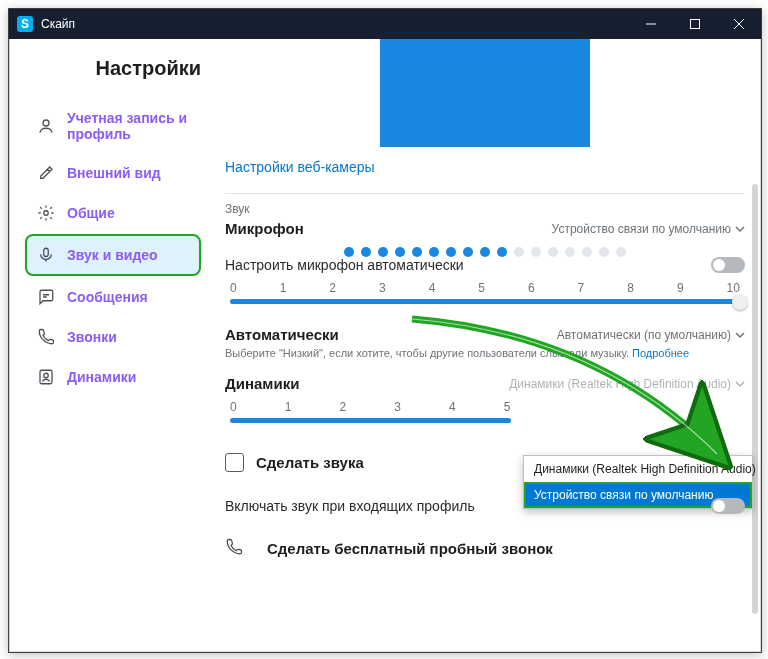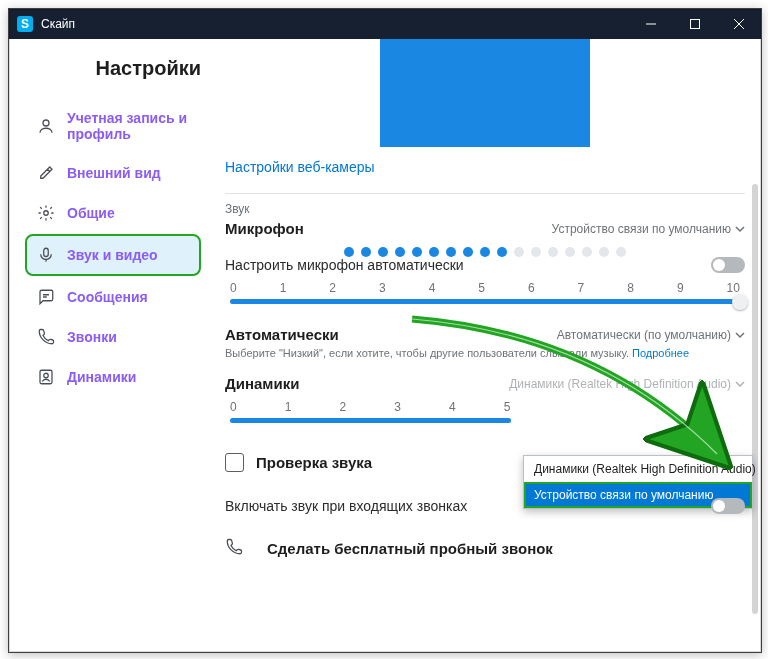--- a/index.html
+++ b/index.html
@@ -274,25 +274,25 @@
         </div>
       </div>
 
       <div class="dropdown">
         <div class="opt">Динамики (Realtek High Definition Audio)</div>
         <div class="opt sel">Устройство связи по умолчанию</div>
       </div>
 
       <div class="checkrow">
         <div class="cbox"></div>
-        <span>Проверка звука</span>
+        <span>Сделать звука</span>
       </div>
 
       <div class="sub" style="margin-top:26px">
-        <span>Включать звук при входящих звонках</span>
+        <span>Включать звук при входящих профиль</span>
         <div class="tgl"></div>
       </div>
 
       <div class="callrow">
         <span class="icn">
           <svg viewBox="0 0 24 24" width="18" height="18" fill="none" stroke="#4a4f55" stroke-width="1.7">
               <path d="M22 17v2a2 2 0 0 1-2 2c-9 0-17-8-17-17A2 2 0 0 1 5 2h2a2 2 0 0 1 2 1.7c.1 1 .4 2 .8 2.9a2 2 0 0 1-.5 2.1L8 10c1.5 3 4 5.5 7 7l1.3-1.3a2 2 0 0 1 2.1-.5c.9.4 1.9.7 2.9.8A2 2 0 0 1 22 17z"></path>
             </svg>
         </span>
         <span>Сделать бесплатный пробный звонок</span>

